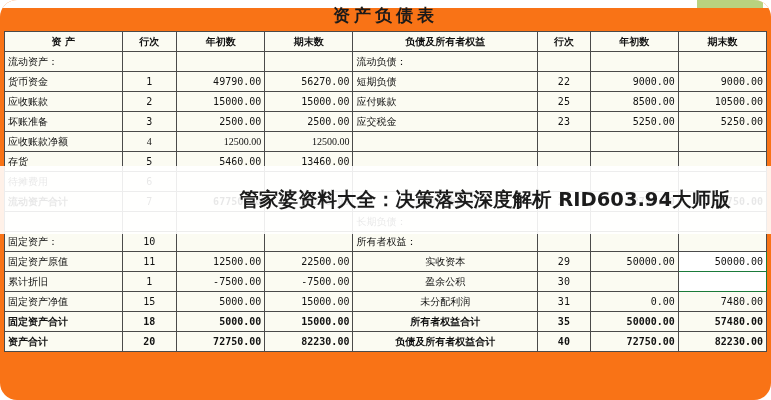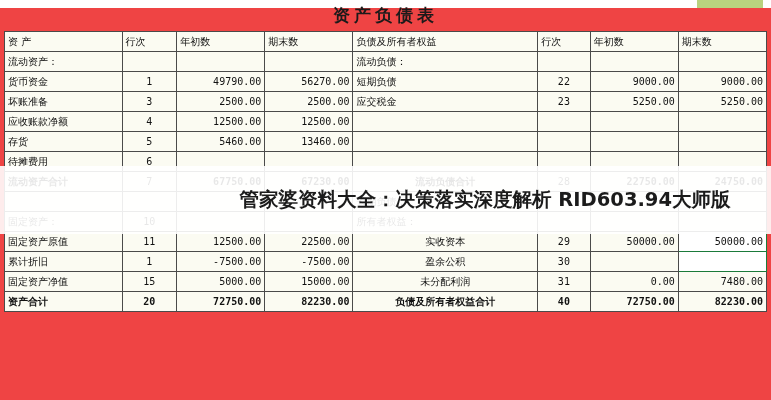--- a/index.html
+++ b/index.html
@@ -8,21 +8,22 @@
     background: #ffffff;
   }
   body {
     font-family: "Liberation Sans", sans-serif;
   }
   #page {
     position: relative;
     width: 771px;
     height: 400px;
     overflow: hidden;
-    background: #ef4444;
+    background: #f97316;
+    border-radius: 17px;
   }
   
   .sheet-top {
     position: absolute;
     left: 0; top: 0;
     width: 771px; height: 8px;
     background: #ffffff;
   }
   .green-tab {
     position: absolute;
@@ -61,32 +62,34 @@
     background: #fbfbf2;
   }
   .meta td {
     height: 18px;
     font-size: 10.5px;
   }
   .c { text-align: center; }
   .r { text-align: right; }
   .l { text-align: left; }
   .hdr td {
-    font-weight: normal;
+    text-align: center;
+    font-weight: bold;
     background: #f3f2e4;
   }
   .ind1 { padding-left: 14px; }
   .ind2 { padding-left: 26px; }
   .mono {
     font-family: "DejaVu Sans Mono", monospace;
     font-size: 10px;
   }
   .bold { font-weight: bold; }
   .rowgreen td {
     background: #adc178;
+    font-family: Liberation Serif, serif;
   }
   .rowgreen2 td {
     background: #b9cb86;
   }
   .sumrow td {
     background: #f3f2e4;
     font-weight: bold;
   }
   .whitecell {
     background: #ffffff !important;
@@ -165,20 +168,30 @@
       <td class="l ind1">货币资金</td>
       <td class="c mono">1</td>
       <td class="r mono">49790.00</td>
       <td class="r mono">56270.00</td>
       <td class="l ind2">短期负债</td>
       <td class="c mono">22</td>
       <td class="r mono">9000.00</td>
       <td class="r mono">9000.00</td>
     </tr>
 
+    <tr>
+      <td class="l ind1">应收账款</td>
+      <td class="c mono">2</td>
+      <td class="r mono">15000.00</td>
+      <td class="r mono">15000.00</td>
+      <td class="l ind2">应付账款</td>
+      <td class="c mono">25</td>
+      <td class="r mono">8500.00</td>
+      <td class="r mono">10500.00</td>
+    </tr>
 
     <tr>
       <td class="l ind1">坏账准备</td>
       <td class="c mono">3</td>
       <td class="r mono">2500.00</td>
       <td class="r mono">2500.00</td>
       <td class="l ind2">应交税金</td>
       <td class="c mono">23</td>
       <td class="r mono">5250.00</td>
       <td class="r mono">5250.00</td>
@@ -276,20 +289,30 @@
       <td class="l ind1">固定资产净值</td>
       <td class="c mono">15</td>
       <td class="r mono">5000.00</td>
       <td class="r mono">15000.00</td>
       <td class="c">未分配利润</td>
       <td class="c mono">31</td>
       <td class="r mono">0.00</td>
       <td class="r mono">7480.00</td>
     </tr>
 
+    <tr class="sumrow">
+      <td class="l">固定资产合计</td>
+      <td class="c mono">18</td>
+      <td class="r mono">5000.00</td>
+      <td class="r mono">15000.00</td>
+      <td class="c">所有者权益合计</td>
+      <td class="c mono">35</td>
+      <td class="r mono">50000.00</td>
+      <td class="r mono">57480.00</td>
+    </tr>
 
     <tr class="sumrow">
       <td class="l">资产合计</td>
       <td class="c mono">20</td>
       <td class="r mono">72750.00</td>
       <td class="r mono">82230.00</td>
       <td class="c">负债及所有者权益合计</td>
       <td class="c mono">40</td>
       <td class="r mono">72750.00</td>
       <td class="r mono">82230.00</td>

